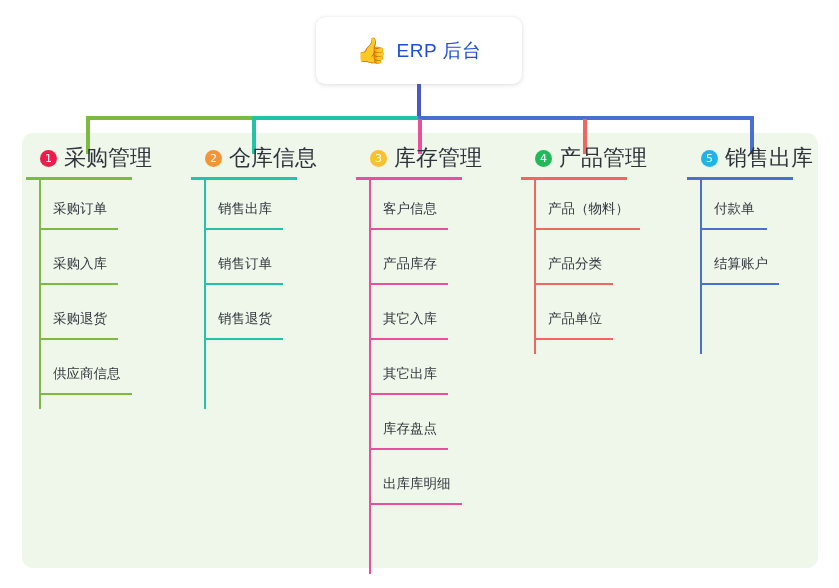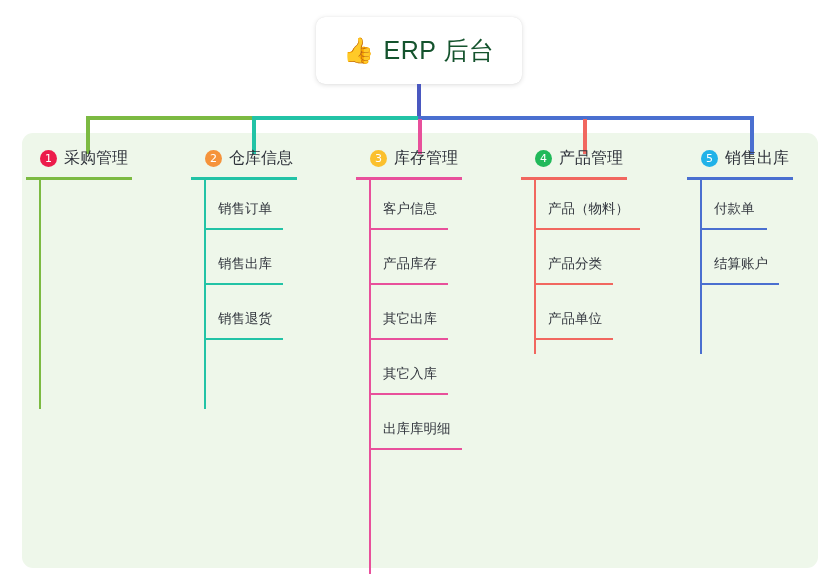--- a/index.html
+++ b/index.html
@@ -27,22 +27,22 @@
     align-items: center;
     justify-content: center;
     gap: 9px;
   }
   .root-emoji {
     font-size: 25px;
     line-height: 1;
     font-family: "DejaVu Sans", sans-serif;
   }
   .root-title {
-    font-size: 25px;
-    color: #14532d;
+    font-size: 19px;
+    color: #1d4ed8;
     letter-spacing: 0.5px;
     white-space: nowrap;
   }
 
   
   .trunk {
     position: absolute;
     left: 417px; top: 84px;
     width: 4px; height: 34px;
     background: #4a58c0;
@@ -84,21 +84,21 @@
     width: 17px; height: 17px;
     border-radius: 50%;
     color: #ffffff;
     font-size: 11px;
     line-height: 17px;
     text-align: center;
     font-family: "DejaVu Sans", sans-serif;
     flex: none;
   }
   .branch-label {
-    font-size: 16px;
+    font-size: 22px;
     color: #2f333b;
     white-space: nowrap;
   }
   .branch-underline {
     height: 3px;
     margin-top: 7px;
   }
   .spine {
     position: absolute;
     left: 13px;
@@ -153,46 +153,53 @@
       <div class="drop" style="left: 750px; background: rgb(74, 111, 208);"></div>
     </div>
 
   <div id="branch-layer">
       <div class="branch" style="left: 26px;">
         <div class="branch-head">
           <span class="badge" style="background: rgb(236, 28, 75);">1</span>
           <span class="branch-label">采购管理</span>
         </div>
         <div class="branch-underline" style="background: rgb(124, 186, 66); width: 106px;"></div>
+        <div class="leaf-list">
+          <div class="leaf"><span class="leaf-label">采购订单</span><div class="leaf-underline" style="background: rgb(124, 186, 66); width: 78px;"></div></div>
+          <div class="leaf"><span class="leaf-label">采购入库</span><div class="leaf-underline" style="background: rgb(124, 186, 66); width: 78px;"></div></div>
+          <div class="leaf"><span class="leaf-label">采购退货</span><div class="leaf-underline" style="background: rgb(124, 186, 66); width: 78px;"></div></div>
+          <div class="leaf"><span class="leaf-label">供应商信息</span><div class="leaf-underline" style="background: rgb(124, 186, 66); width: 92px;"></div></div>
+        </div>
         <div class="spine" style="background: rgb(124, 186, 66); height: 229px;"></div>
       </div>
       <div class="branch" style="left: 191px;">
         <div class="branch-head">
           <span class="badge" style="background: rgb(245, 147, 59);">2</span>
           <span class="branch-label">仓库信息</span>
         </div>
         <div class="branch-underline" style="background: rgb(34, 195, 166); width: 106px;"></div>
         <div class="leaf-list">
+          <div class="leaf"><span class="leaf-label">销售出库</span><div class="leaf-underline" style="background: rgb(34, 195, 166); width: 78px;"></div></div>
           <div class="leaf"><span class="leaf-label">销售订单</span><div class="leaf-underline" style="background: rgb(34, 195, 166); width: 78px;"></div></div>
-          <div class="leaf"><span class="leaf-label">销售出库</span><div class="leaf-underline" style="background: rgb(34, 195, 166); width: 78px;"></div></div>
           <div class="leaf"><span class="leaf-label">销售退货</span><div class="leaf-underline" style="background: rgb(34, 195, 166); width: 78px;"></div></div>
         </div>
         <div class="spine" style="background: rgb(34, 195, 166); height: 229px;"></div>
       </div>
       <div class="branch" style="left: 356px;">
         <div class="branch-head">
           <span class="badge" style="background: rgb(251, 192, 45);">3</span>
           <span class="branch-label">库存管理</span>
         </div>
         <div class="branch-underline" style="background: rgb(232, 80, 155); width: 106px;"></div>
         <div class="leaf-list">
           <div class="leaf"><span class="leaf-label">客户信息</span><div class="leaf-underline" style="background: rgb(232, 80, 155); width: 78px;"></div></div>
           <div class="leaf"><span class="leaf-label">产品库存</span><div class="leaf-underline" style="background: rgb(232, 80, 155); width: 78px;"></div></div>
+          <div class="leaf"><span class="leaf-label">其它入库</span><div class="leaf-underline" style="background: rgb(232, 80, 155); width: 78px;"></div></div>
           <div class="leaf"><span class="leaf-label">其它出库</span><div class="leaf-underline" style="background: rgb(232, 80, 155); width: 78px;"></div></div>
-          <div class="leaf"><span class="leaf-label">其它入库</span><div class="leaf-underline" style="background: rgb(232, 80, 155); width: 78px;"></div></div>
+          <div class="leaf"><span class="leaf-label">库存盘点</span><div class="leaf-underline" style="background: rgb(232, 80, 155); width: 78px;"></div></div>
           <div class="leaf"><span class="leaf-label">出库库明细</span><div class="leaf-underline" style="background: rgb(232, 80, 155); width: 92px;"></div></div>
         </div>
         <div class="spine" style="background: rgb(232, 80, 155); height: 394px;"></div>
       </div>
       <div class="branch" style="left: 521px;">
         <div class="branch-head">
           <span class="badge" style="background: rgb(33, 185, 90);">4</span>
           <span class="branch-label">产品管理</span>
         </div>
         <div class="branch-underline" style="background: rgb(241, 103, 95); width: 106px;"></div>

